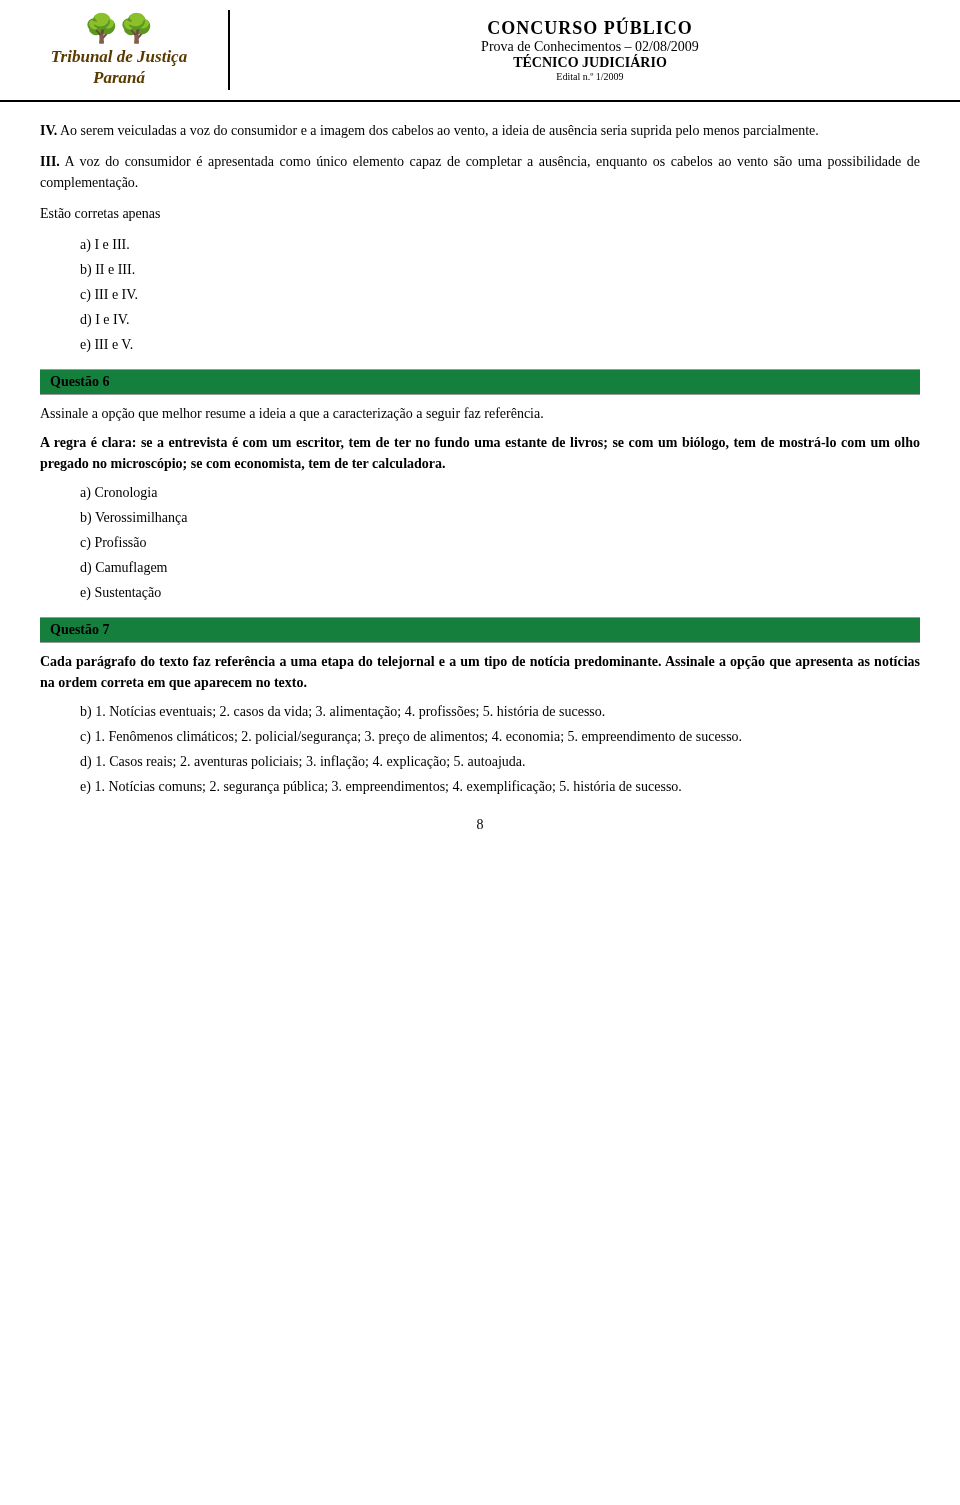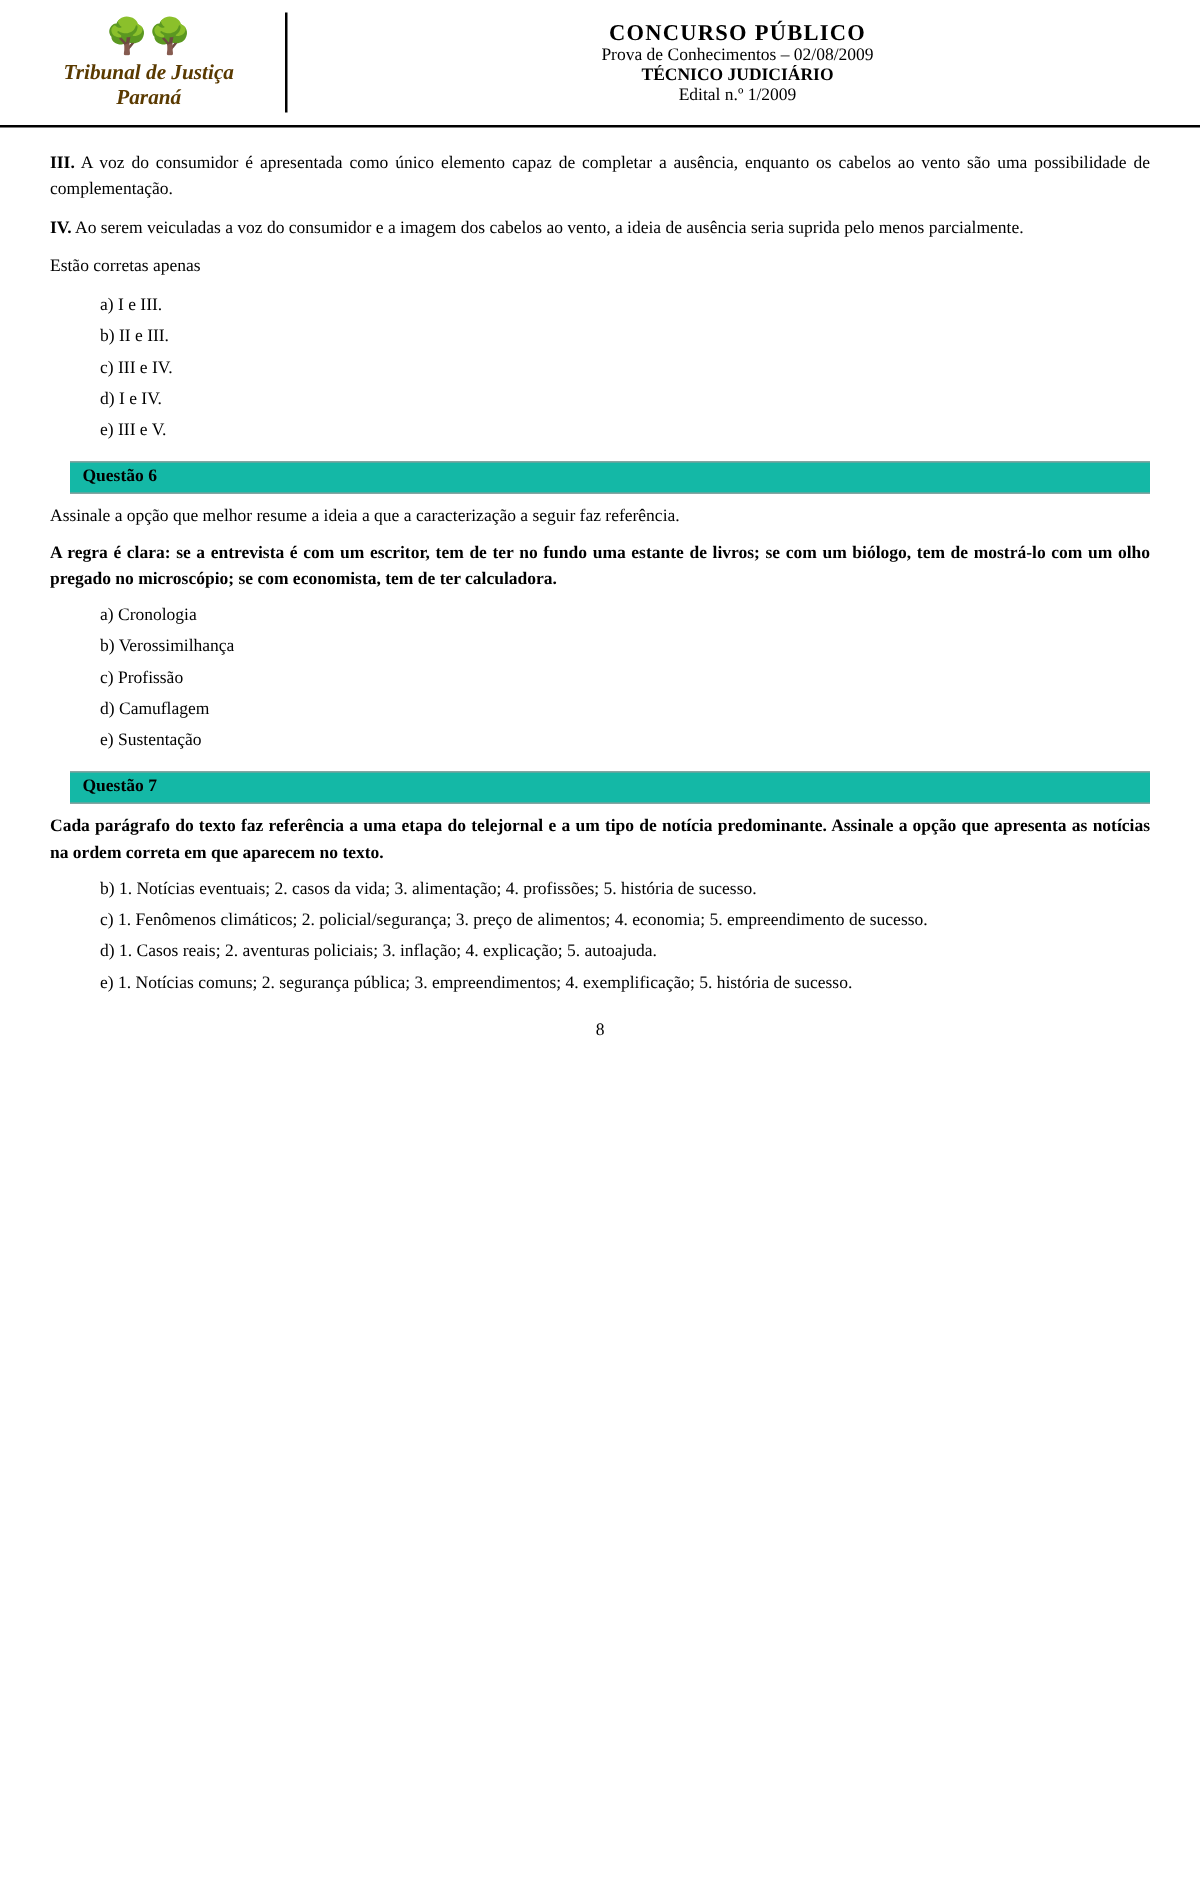--- a/index.html
+++ b/index.html
@@ -64,45 +64,45 @@
     }
     .header-info .title-sub {
       font-size: 14px;
       font-weight: normal;
     }
     .header-info .title-role {
       font-size: 14px;
       font-weight: bold;
     }
     .header-info .title-edital {
-      font-size: 14px;
+      font-size: 10px;
       font-weight: normal;
     }
     
     .content {
       padding: 18px 40px 30px 40px;
     }
     .paragraph {
       margin-bottom: 10px;
       line-height: 1.5;
       text-align: justify;
     }
     .options-list {
       margin: 6px 0 6px 40px;
     }
     .option-item {
       margin-bottom: 4px;
       line-height: 1.5;
     }
     .section-header {
-      background: #14b8a6;
+      background: #15803d;
       padding: 4px 10px;
       font-weight: bold;
       font-size: 14px;
-      margin: 14px 0 8px 16px;
+      margin: 14px 0 8px 0;
       border-top: 1px solid #999;
       border-bottom: 1px solid #999;
     }
     .bold-text {
       font-weight: bold;
     }
     .question-intro {
       margin-bottom: 8px;
       line-height: 1.5;
       text-align: justify;
@@ -138,27 +138,27 @@
       <div class="title-main">CONCURSO PÚBLICO</div>
       <div class="title-sub">Prova de Conhecimentos – 02/08/2009</div>
       <div class="title-role">TÉCNICO JUDICIÁRIO</div>
       <div class="title-edital">Edital n.º 1/2009</div>
     </div>
   </div>
 
   <div class="content">
 
     <div class="paragraph">
+      <span class="bold-text">IV.</span>
+      <span>Ao serem veiculadas a voz do consumidor e a imagem dos cabelos ao vento, a ideia de ausência seria suprida pelo menos parcialmente.</span>
+    </div>
+
+    <div class="paragraph">
       <span class="bold-text">III.</span>
       <span>A voz do consumidor é apresentada como único elemento capaz de completar a ausência, enquanto os cabelos ao vento são uma possibilidade de complementação.</span>
-    </div>
-
-    <div class="paragraph">
-      <span class="bold-text">IV.</span>
-      <span>Ao serem veiculadas a voz do consumidor e a imagem dos cabelos ao vento, a ideia de ausência seria suprida pelo menos parcialmente.</span>
     </div>
 
 
     <div class="paragraph">Estão corretas apenas</div>
 
     <div class="options-list">
       <div class="option-item">
         <span>a)</span>
         <span> I e III.</span>
       </div>

